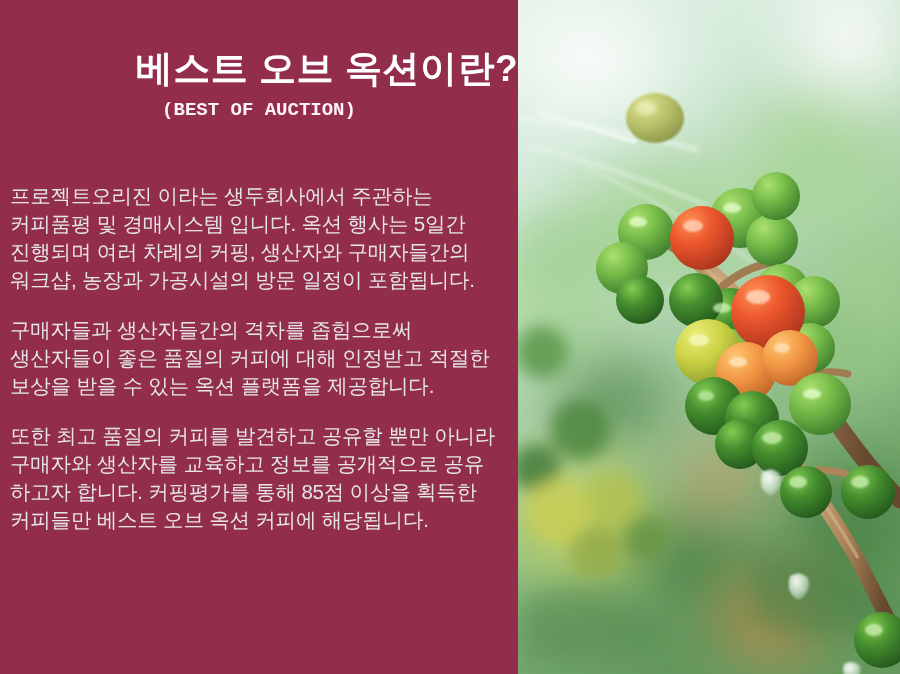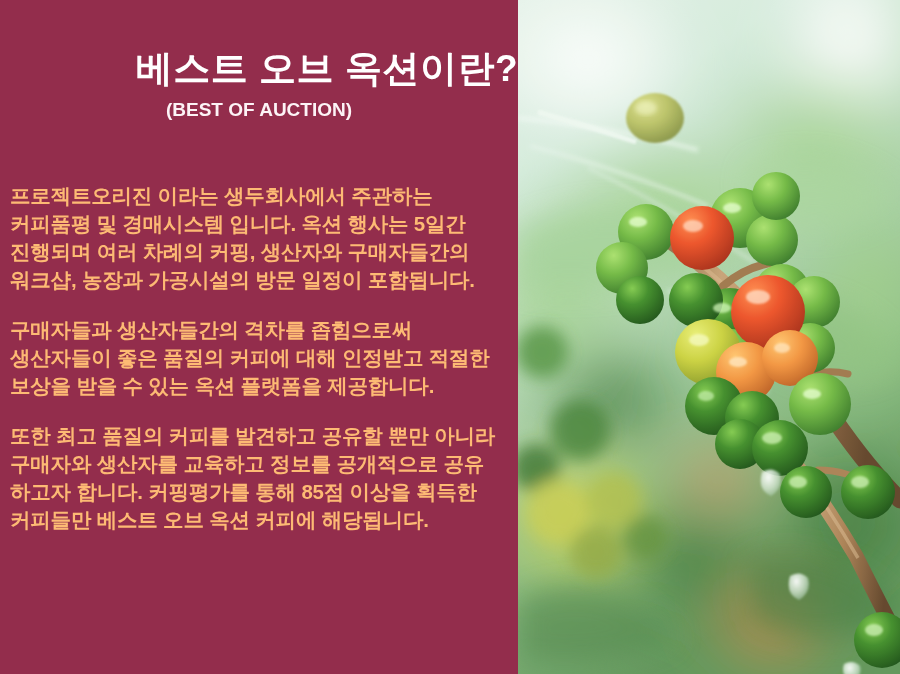--- a/index.html
+++ b/index.html
@@ -42,30 +42,31 @@
     position: absolute;
     left: 0;
     top: 99px;
     width: 518px;
     text-align: center;
     color: #fdf3f6;
     font-size: 19px;
     font-weight: bold;
     letter-spacing: 0px;
     white-space: nowrap;
+    font-family: Liberation Mono, monospace;
   }
   .body-copy {
     position: absolute;
     left: 10px;
     top: 182px;
     width: 500px;
-    color: #fdba74;
+    color: #e5e5e5;
     font-size: 20.5px;
     line-height: 28px;
-    font-weight: bold;
+    font-weight: normal;
     letter-spacing: -0.2px;
   }
   .body-copy p {
     margin: 0 0 22px 0;
     white-space: pre-line;
   }
   .body-copy p:last-child { margin-bottom: 0; }
 
   
   .photo {

